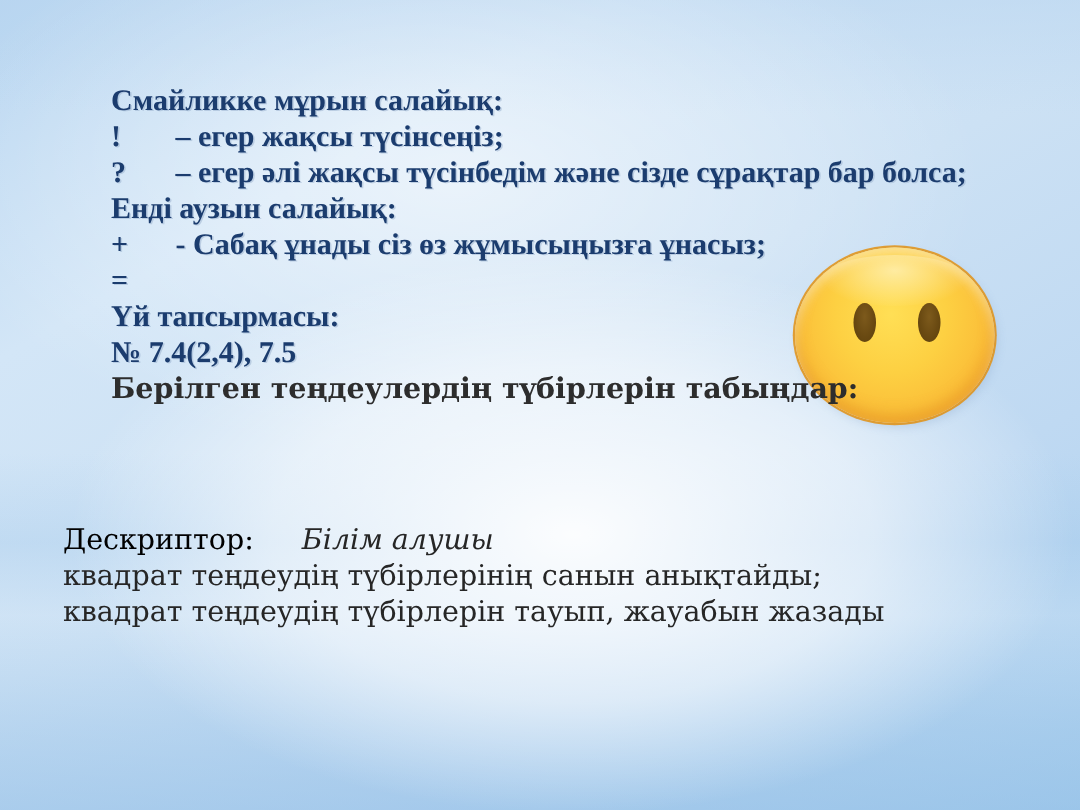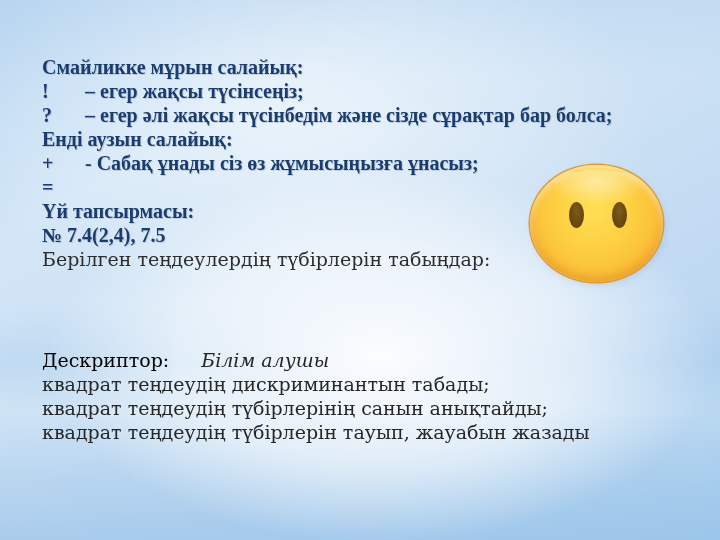--- a/index.html
+++ b/index.html
@@ -14,25 +14,26 @@
         rgba(255,255,255,0) 56%, rgba(158,198,234,0.30) 67%,
         rgba(214,232,248,0.18) 76%, rgba(148,192,231,0.35) 90%,
         rgba(140,187,229,0.5) 100%),
       linear-gradient(150deg, #b7d5f0 0%, #d3e6f7 25%, #cce1f4 48%, #bfd9f2 72%, #abd0ee 100%);
   }
   .block{position:absolute;left:42px;white-space:nowrap;}
   .block1{
     top:55px;font-size:20px;line-height:24px;font-weight:bold;
     color:#1b3c6e;font-family:"Liberation Serif",serif;
     text-shadow:1px 1px 0 rgba(145,168,200,0.45);
+    margin-left:32px;
   }
   .sym-line{display:flex;}
   .sym{flex:0 0 43px;width:43px;}
   .note-line{
-    font-weight:normal;color:#2d2d2d;font-family:"DejaVu Serif",serif;
+    font-weight:bold;color:#2d2d2d;font-family:"DejaVu Serif",serif;
     font-size:19px;text-shadow:none;
   }
   .block2{
     top:348px;font-size:19px;line-height:24px;color:#262626;
     font-family:"DejaVu Serif",serif;
   }
   .desc-label{font-weight:normal;color:#000;}
   .desc-subject{font-style:italic;margin-left:32px;}
   .smiley{
     position:absolute;left:530px;top:165px;width:133px;height:117px;
@@ -87,18 +88,17 @@
     </div>
     <div>Үй тапсырмасы:</div>
     <div>№ 7.4(2,4), 7.5</div>
     <div class="note-line">Берілген теңдеулердің түбірлерін табыңдар:</div>
   </div>
 
   <div class="block block2">
     <div>
       <span class="desc-label">Дескриптор:</span><span class="desc-subject">Білім алушы</span>
     </div>
-    <div>квадрат теңдеудің дискриминантын табады;</div>
     <div>квадрат теңдеудің түбірлерінің санын анықтайды;</div>
     <div>квадрат теңдеудің түбірлерін тауып, жауабын жазады</div>
   </div>
 
 </div>
 
 </body></html>

